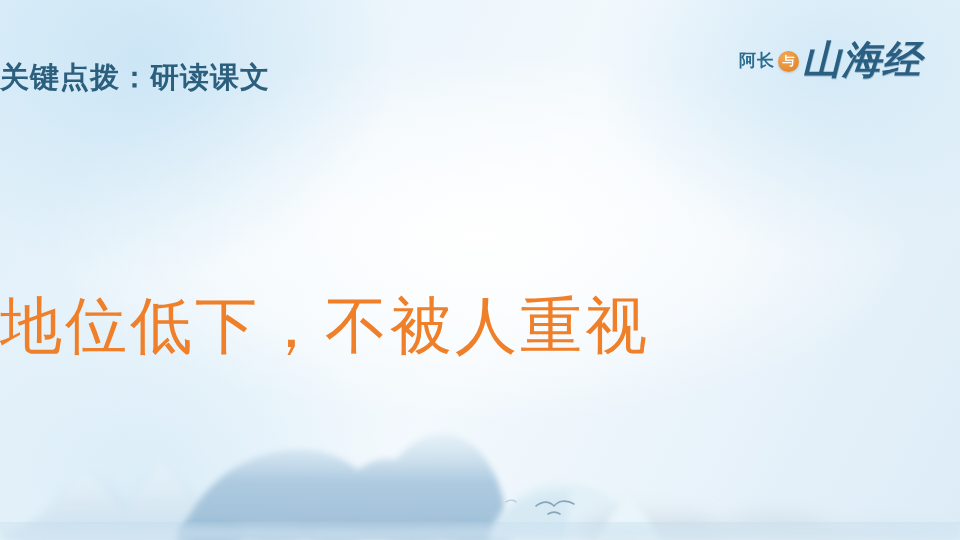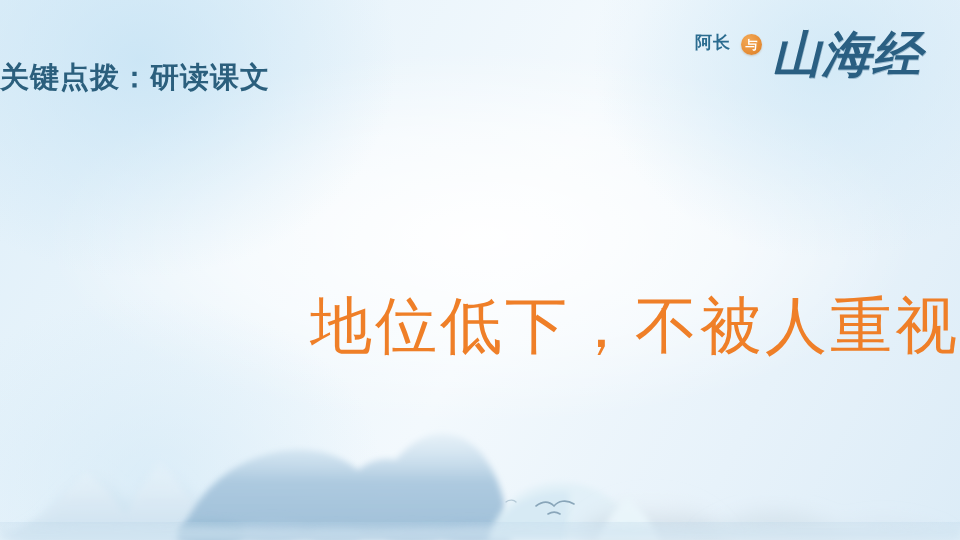--- a/index.html
+++ b/index.html
@@ -45,22 +45,22 @@
     width: 460px; height: 360px;
     background: radial-gradient(ellipse at center, rgba(205,230,245,0.55) 0%, rgba(205,230,245,0) 72%);
   }
 
   
   #logo {
     position: absolute;
     right: 38px;
     top: 34px;
     display: flex;
-    align-items: flex-start;
-    gap: 10px;
+    align-items: center;
+    gap: 3px;
     height: 54px;
   }
   #logo .logo-pre {
     font-family: "DejaVu Sans", "Liberation Sans", sans-serif;
     font-size: 17px;
     font-weight: 700;
     color: #2b6c90;
     letter-spacing: 1px;
     line-height: 1;
     padding-bottom: 2px;
@@ -75,22 +75,22 @@
     font-size: 12px;
     font-weight: 700;
     display: flex;
     align-items: center;
     justify-content: center;
     line-height: 1;
     box-shadow: 0 1px 2px rgba(150,90,20,0.28);
     flex: none;
   }
   #logo .logo-main {
-    font-family: Liberation Mono, monospace;
-    font-size: 49px;
+    font-family: Liberation Serif, serif;
+    font-size: 39px;
     font-weight: 700;
     font-style: italic;
     color: #2a5f82;
     line-height: 1;
     letter-spacing: 1px;
     padding-bottom: 3px;
     text-shadow: 0.5px 0.5px 0 rgba(42,95,130,0.35);
   }
 
   
@@ -118,21 +118,21 @@
     color: #1f6b8e;
     line-height: 1.95;
     letter-spacing: 0.3px;
   }
 
   
   #answer {
     position: absolute;
     left: 0; right: 0;
     top: 292px;
-    text-align: right;
+    text-align: left;
     font-family: "DejaVu Sans", "Liberation Sans", sans-serif;
     font-size: 62px;
     font-weight: 400;
     color: #ef7f28;
     letter-spacing: 3px;
     line-height: 1.1;
   }
 
   
   #landscape {

